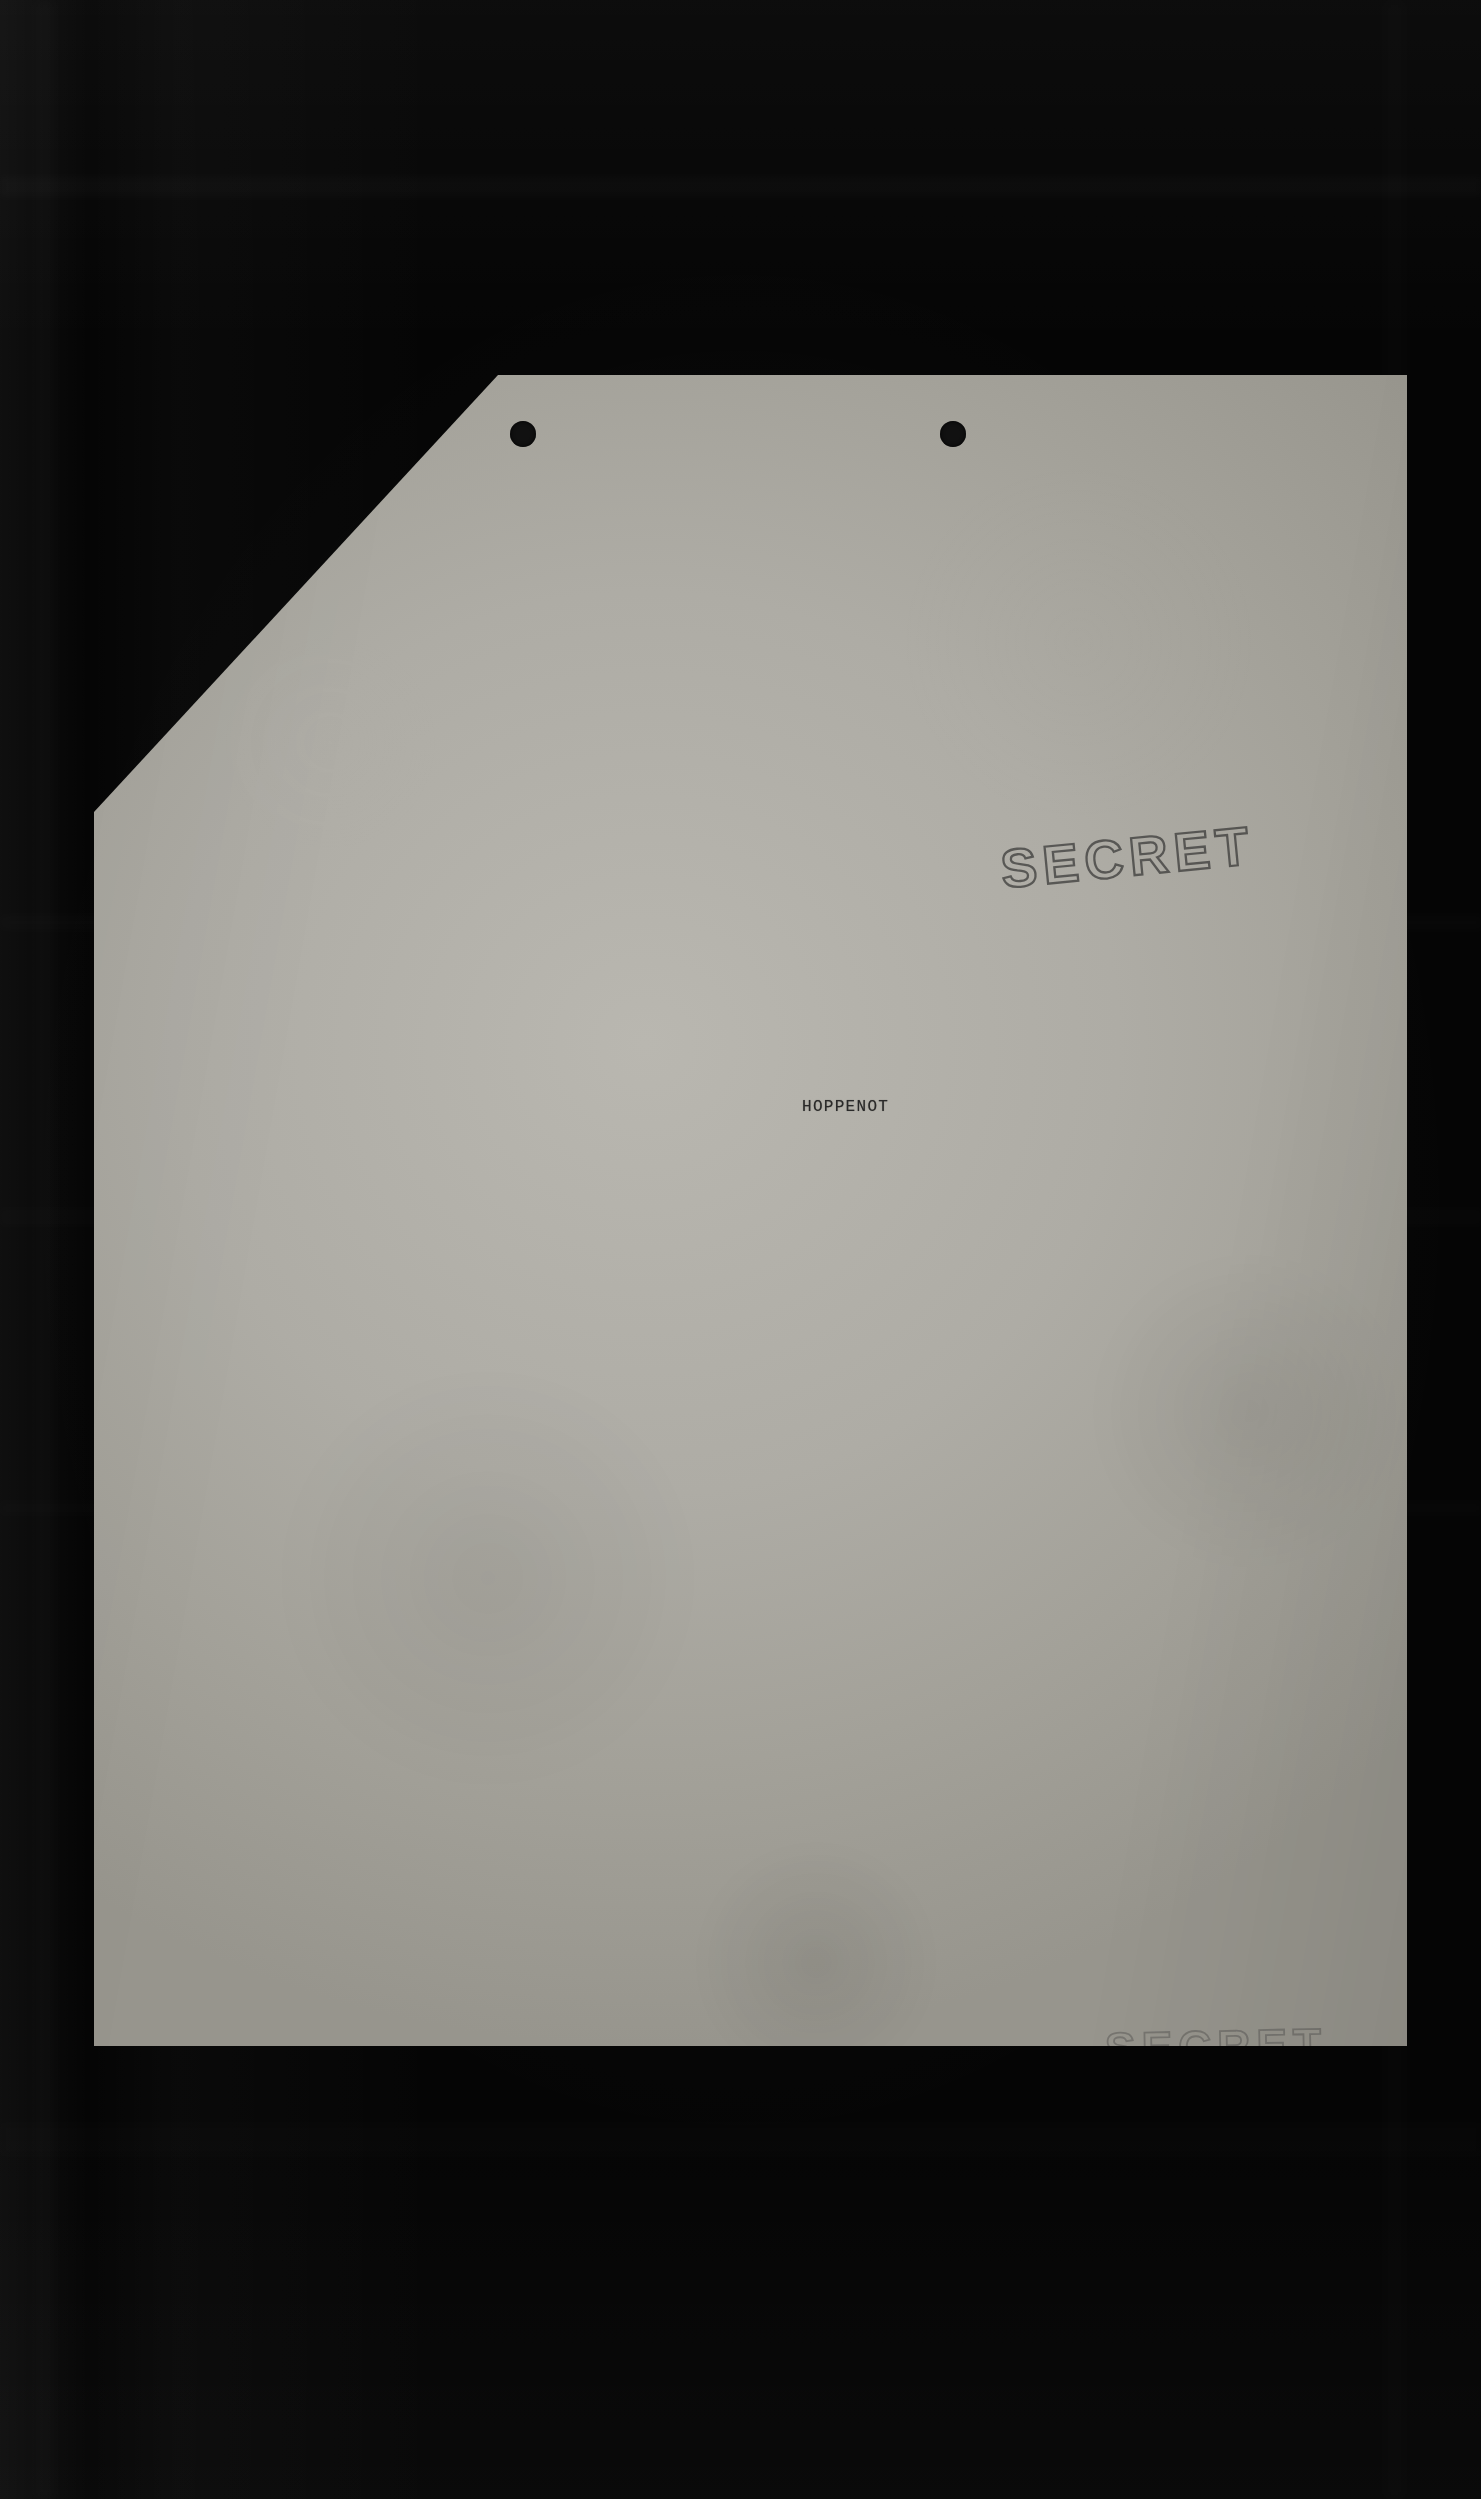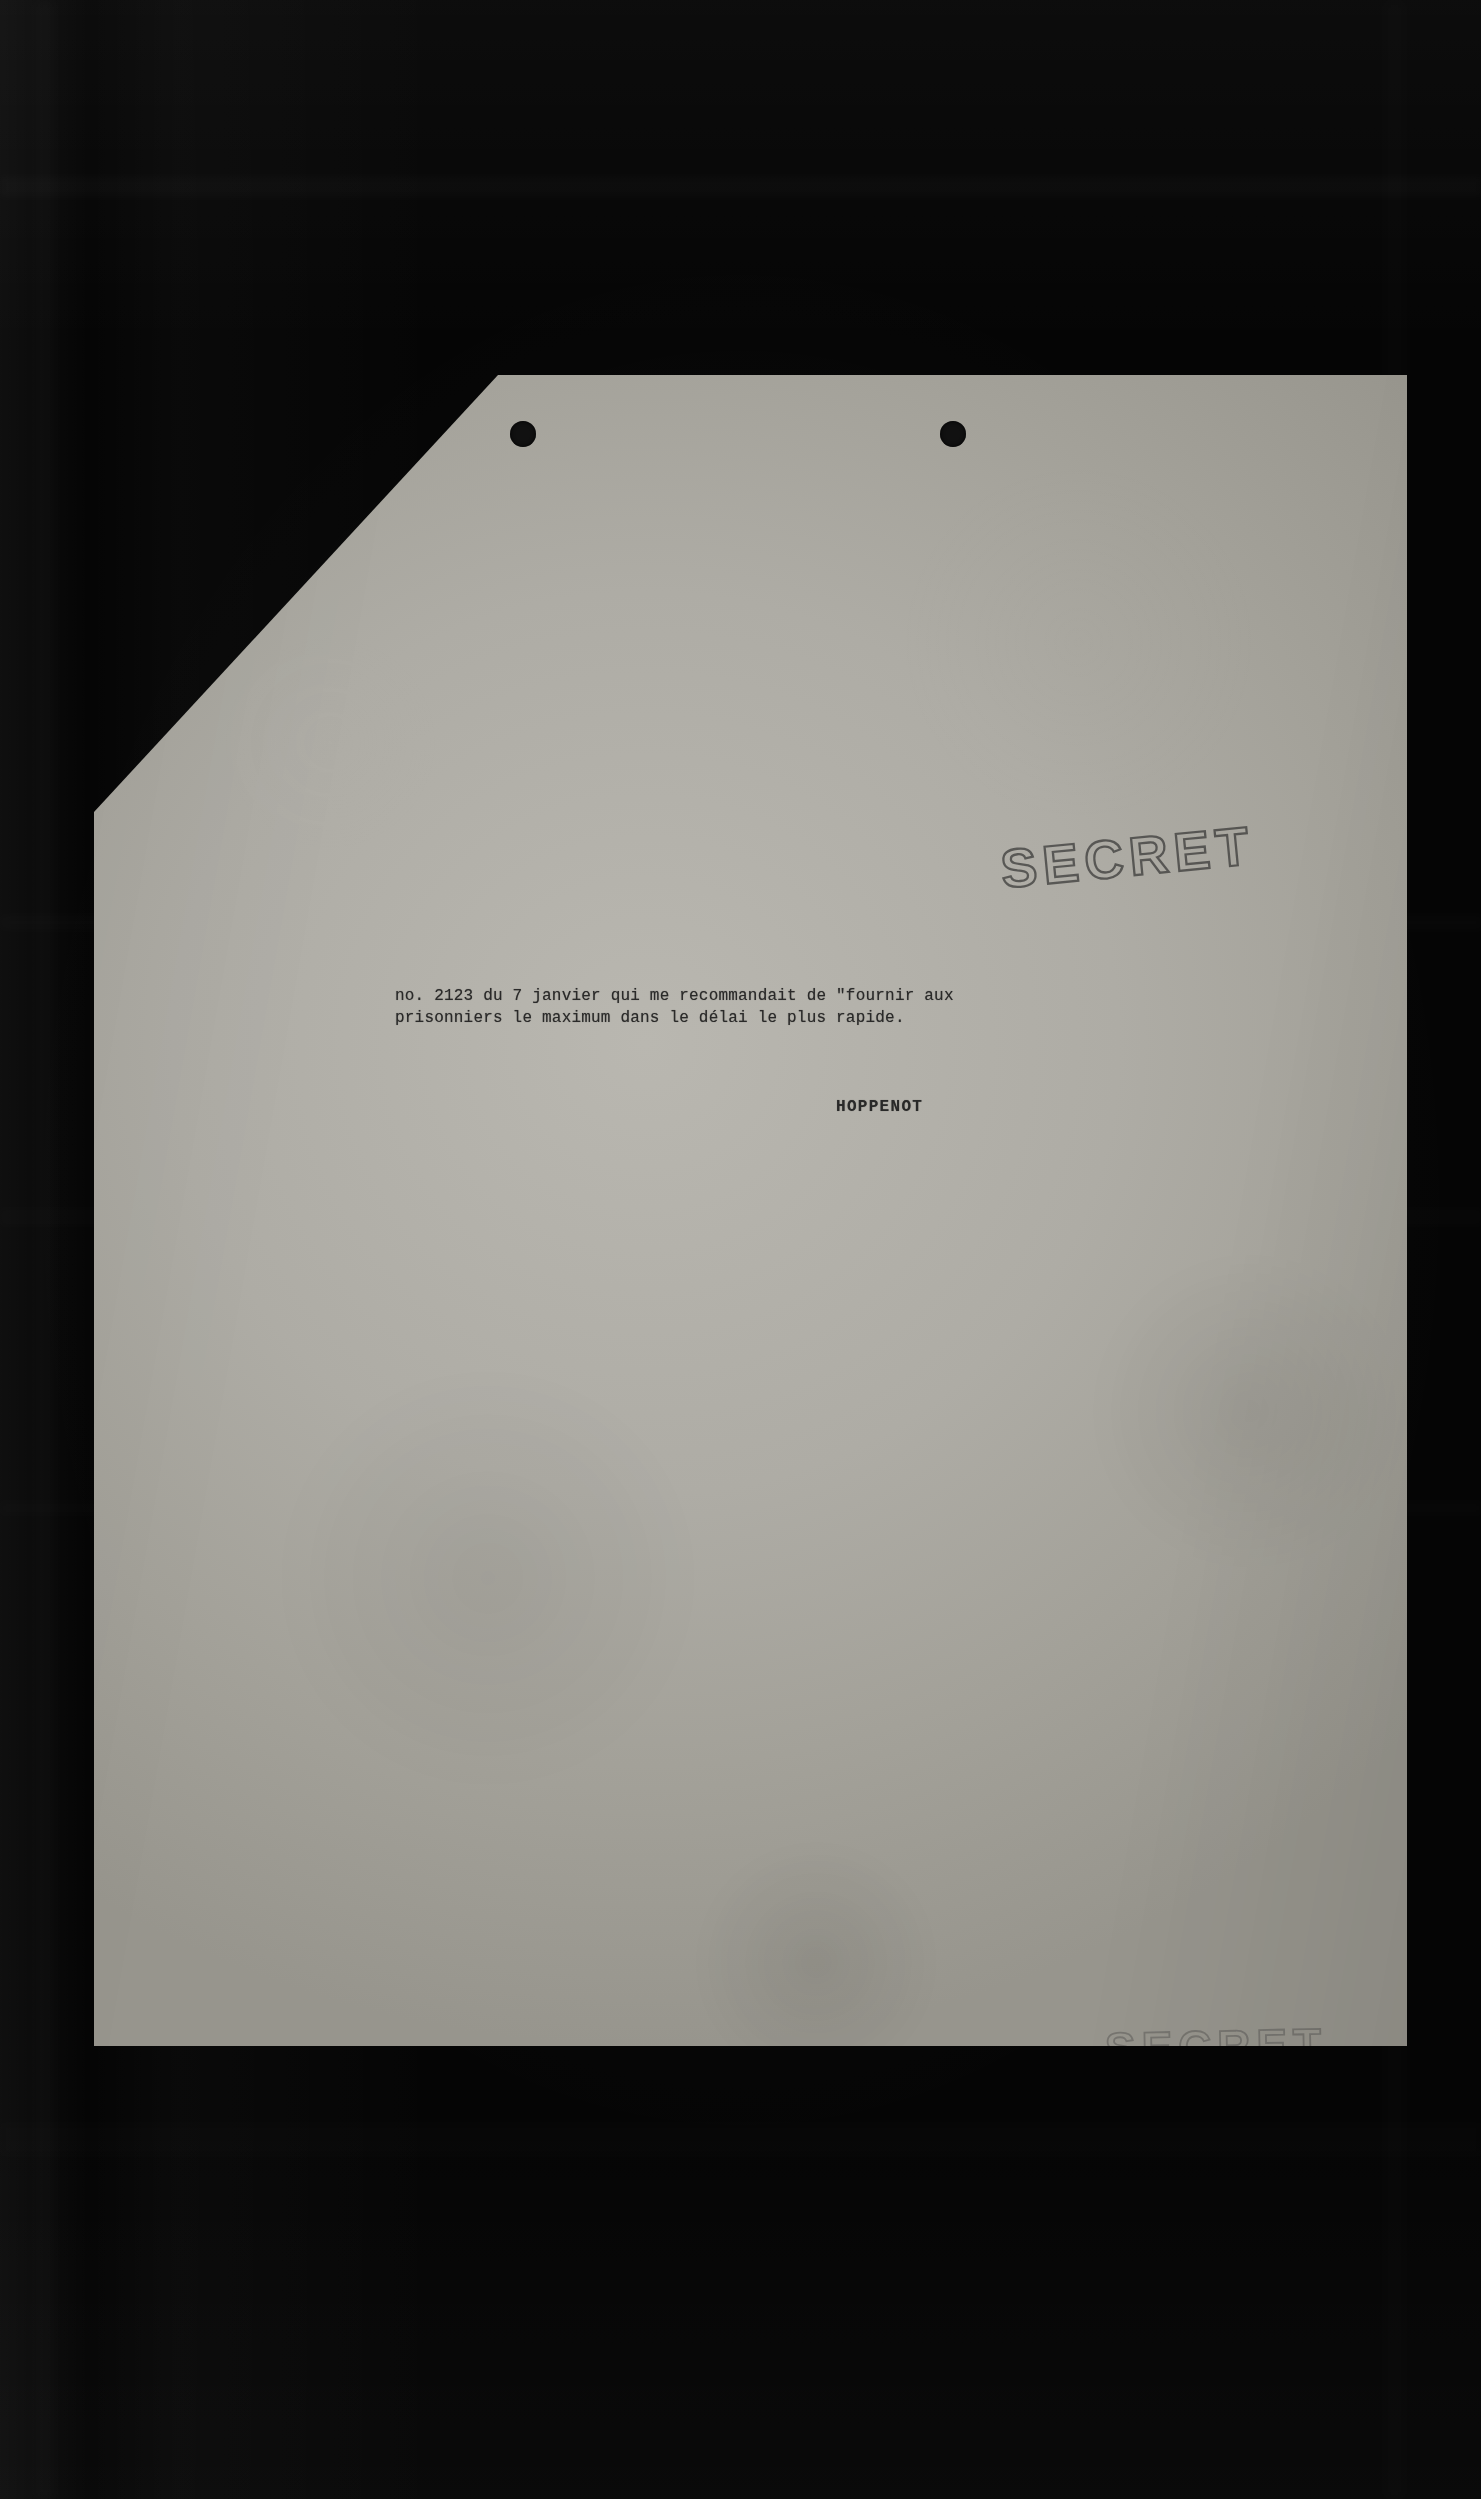--- a/index.html
+++ b/index.html
@@ -93,21 +93,21 @@
     font-family: "Liberation Mono", monospace;
     font-size: 16px;
     line-height: 22px;
     letter-spacing: 0.2px;
     white-space: pre;
     text-shadow: 0 0 0.9px rgba(0,0,0,0.55);
     opacity: 0.9;
   }
 
   #body-text { left: 301px; top: 610px; }
-  #signature { left: 742px; top: 721px; letter-spacing: 1.3px; font-weight: bold; }
+  #signature { left: 708px; top: 721px; letter-spacing: 1.3px; }
   #file-ref   { left: 300px; top: 1861px; letter-spacing: 0.9px; }
   #unit-block { left: 929px; top: 1797px; line-height: 23.4px; }
 
   
   .stamp {
     position: absolute;
     font-family: "Liberation Sans", sans-serif;
     font-weight: 700;
     color: transparent;
     -webkit-text-stroke: 1.8px rgba(40,40,40,0.55);
@@ -160,22 +160,20 @@
   <div class="vstreak" style="left:35px;width:20px;opacity:.5;"></div>
   <div class="vstreak" style="left:1383px;width:23.4px;opacity:.3;"></div>
 
   <div id="page">
 
     <div class="punch" style="left:416px; top:46px;"></div>
     <div class="punch" style="left:846px; top:46px;"></div>
 
     <div class="stamp" id="stamp-top">SECRET</div>
 
-    <div class="typed" id="body-text">no. 2123 du 7 janvier qui me recommandait de "fournir aux
-prisonniers le maximum dans le délai le plus rapide.</div>
 
     <div class="typed" id="signature">HOPPENOT</div>
 
     <div class="stamp" id="stamp-bottom">SECRET</div>
 
     <div class="typed" id="unit-block">Examination Unit,
 National Research Council
 April 4, 1944</div>
 
     <div class="typed" id="file-ref">File FG-1486</div>

